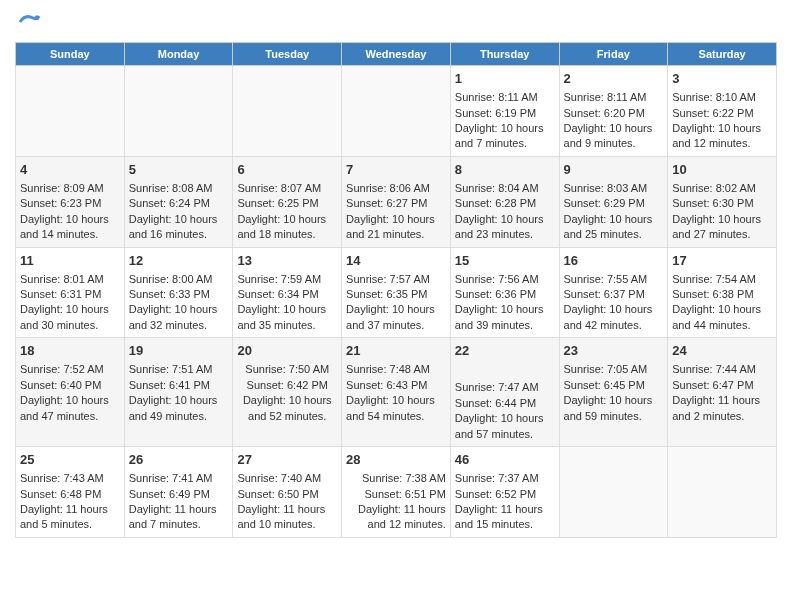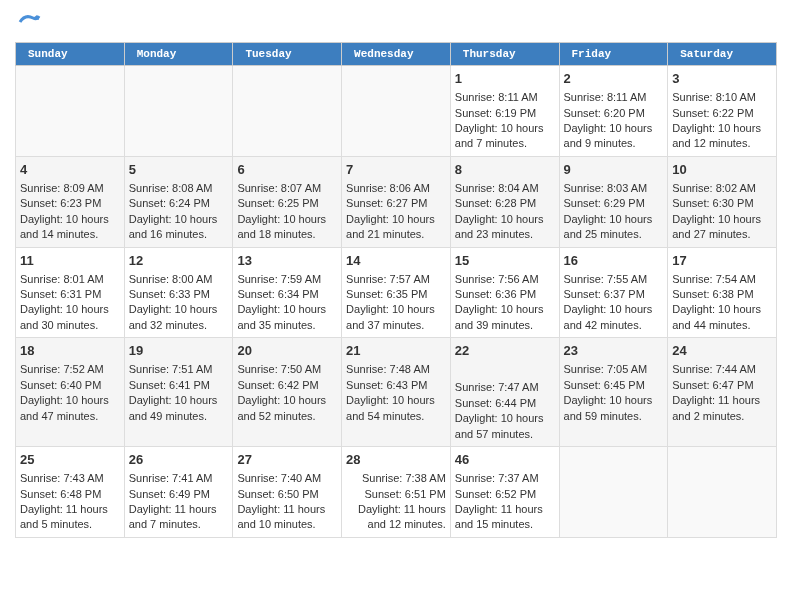--- a/index.html
+++ b/index.html
@@ -14,21 +14,21 @@
     .logo-text-blue { font-size: 16px; color: #4a90d9; font-weight: bold; }
     .logo-icon { width: 30px; height: 24px; margin-right: 2px; }
     
     .title-block { text-align: right; }
     .month-year { font-size: 36px; color: #333; font-weight: normal; }
     .location { font-size: 16px; color: #555; }
     
     table { width: 100%; border-collapse: collapse; table-layout: fixed; }
     
     thead tr { background-color: #3d7ebf; }
-    thead th { color: white; font-size: 11px; font-weight: bold; padding: 5px 12px; text-align: left; border: 1px solid #ccc; font-family: Liberation Mono, monospace; }
+    thead th { color: white; font-size: 11px; font-weight: bold; padding: 5px 0; text-align: center; border: 1px solid #ccc; }
     
     tbody tr { border: 1px solid #ddd; }
     tbody td { vertical-align: top; padding: 4px 4px; border: 1px solid #ddd; font-size: 9.5px; line-height: 1.4; height: 88px; background: #fff; }
     tbody tr:nth-child(even) td { background: #f5f5f5; }
     
     .day-num { font-size: 13px; font-weight: bold; color: #333; display: block; margin-bottom: 2px; }
     .day-info { color: #333; font-size: 11px; line-height: 1.4; }
     
     .empty-cell { background: #f9f9f9 !important; }
   </style>
@@ -205,21 +205,21 @@
           </td>
           <td>
             <span class="day-num">19</span>
             <div class="day-info" style="white-space: pre-line;">Sunrise: 7:51 AM
 Sunset: 6:41 PM
 Daylight: 10 hours
 and 49 minutes.</div>
           </td>
           <td>
             <span class="day-num">20</span>
-            <div class="day-info" style="white-space: pre-line;">Sunrise: 7:50 AM
+            <div class="day-info" style="white-space: pre-line; text-align: center;">Sunrise: 7:50 AM
 Sunset: 6:42 PM
 Daylight: 10 hours
 and 52 minutes.</div>
           </td>
           <td>
             <span class="day-num">21</span>
             <div class="day-info" style="white-space: pre-line;">Sunrise: 7:48 AM
 Sunset: 6:43 PM
 Daylight: 10 hours
 and 54 minutes.</div>

